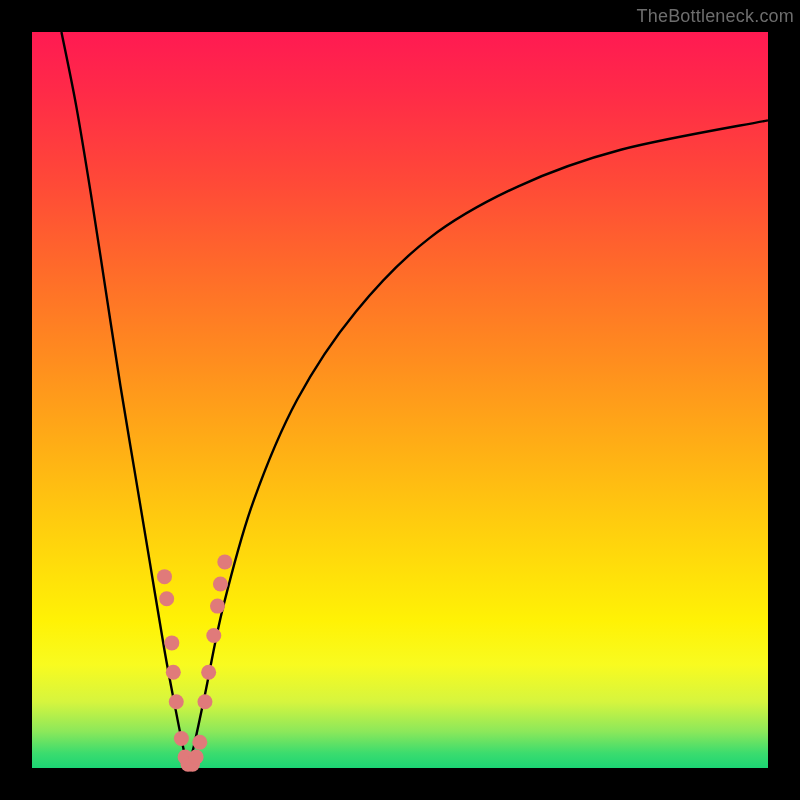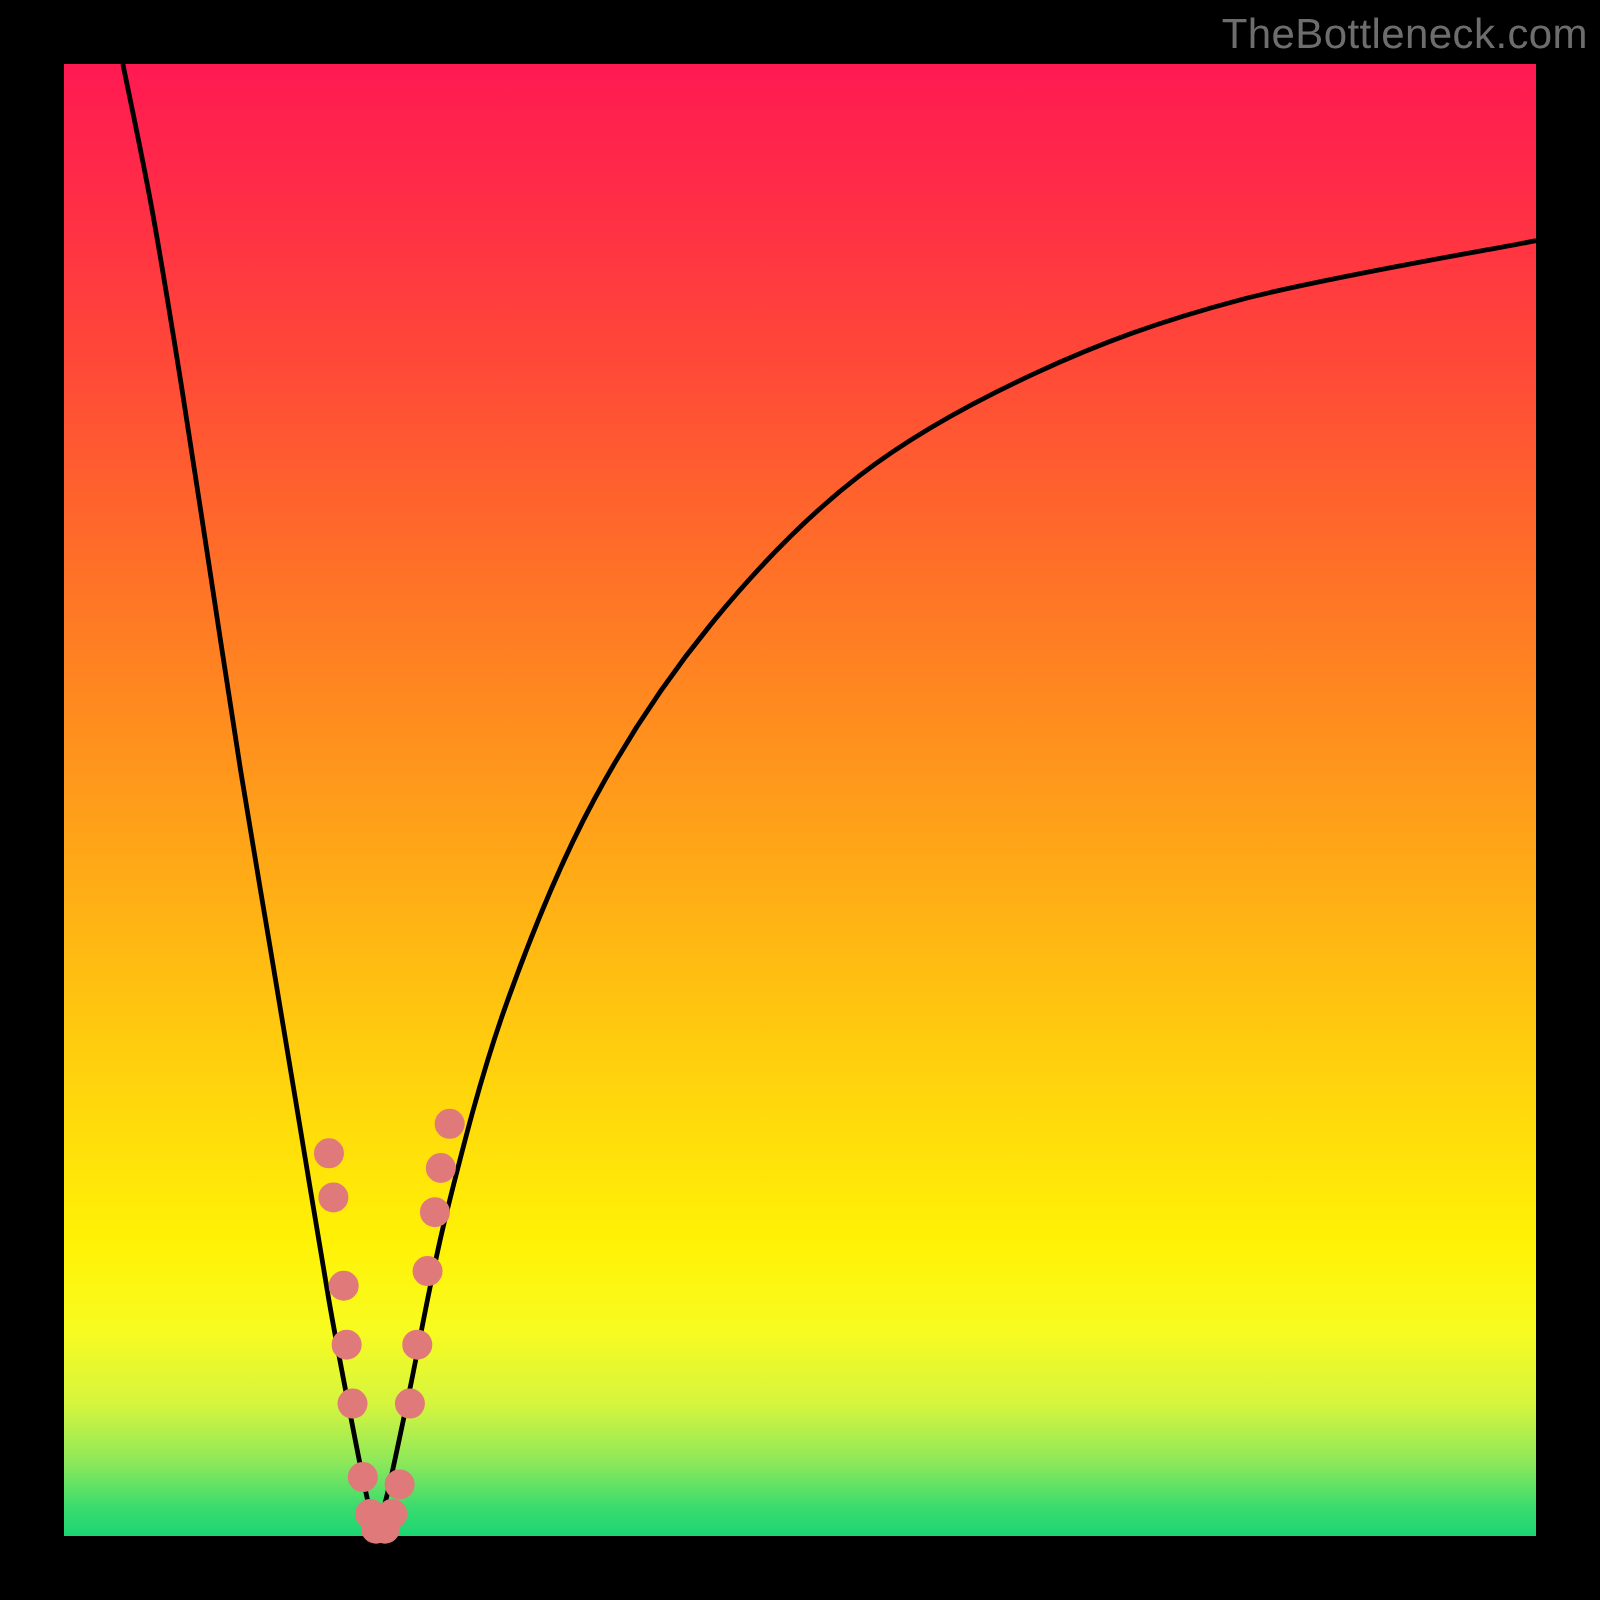--- a/index.html
+++ b/index.html
@@ -49,21 +49,21 @@
     top: 0;
     width: 736px;
     height: 736px;
     overflow: visible;
   }
   .watermark {
     position: absolute;
     right: 6px;
     top: 6px;
     color: #6d6d6d;
-    font-size: 21px;
+    font-size: 18px;
     letter-spacing: 0.2px;
     text-align: right;
   }
 </style>
 </head>
 <body>
 
 <div class="frame">
   <div class="plot">
     <svg class="curves" viewBox="0 0 736 736">

